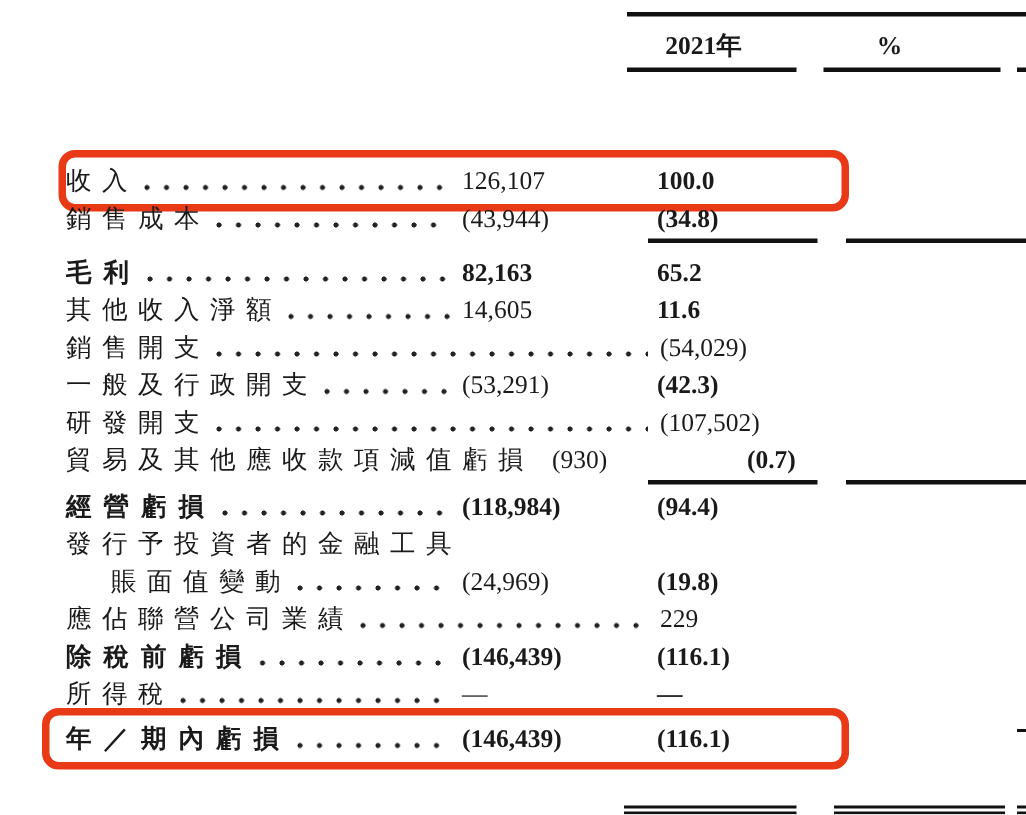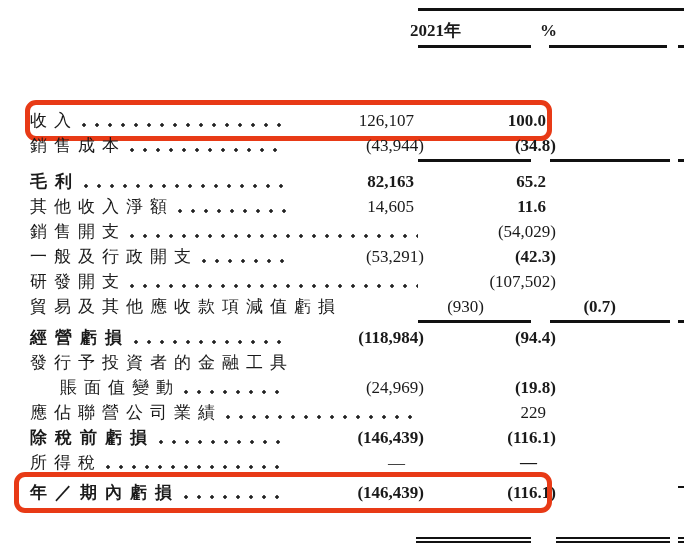--- a/index.html
+++ b/index.html
@@ -2,42 +2,42 @@
 <html style="--text: #1a1a1a; --rule: #111111; --dot: #222222; --red: #e83a16;"><head>
 <meta charset="utf-8">
 <style>
   html,body{margin:0;padding:0;background:#fff;}
   .page{
     position:relative;width:684px;height:543px;background:#fff;overflow:hidden;
     font-family:"Liberation Serif","DejaVu Serif",serif;color:var(--text,#1a1a1a);
   }
   
   .top-rule{position:absolute;left:418px;top:8px;width:266px;height:3px;background:var(--rule,#111);}
-  .h-cell{position:absolute;top:18px;height:25px;line-height:25px;font-weight:700;font-size:17px;text-align:left;}
+  .h-cell{position:absolute;top:18px;height:25px;line-height:25px;font-weight:700;font-size:17px;text-align:center;}
   .h-year{left:410px;width:130px;padding-right:12px;box-sizing:border-box;}
   .h-pct{left:540px;width:132px;padding-right:26px;box-sizing:border-box;}
   .hu{position:absolute;top:45px;height:3px;background:var(--rule,#111);}
   .hu1{left:418px;width:113px;}
   .hu2{left:549px;width:118px;}
   
   .stub{position:absolute;left:678px;width:6px;height:3px;background:var(--rule,#111);}
   
-  .rows{position:absolute;left:0;top:108px;width:556px;}
+  .rows{position:absolute;left:14px;top:108px;width:556px;}
   .row{position:relative;display:flex;align-items:stretch;height:25px;line-height:25px;padding-left:30px;box-sizing:border-box;}
   .row.gap{margin-top:5px;}
   .label{flex:none;font-size:17px;letter-spacing:7px;white-space:nowrap;}
   .row.bold .label{font-weight:700;letter-spacing:8px;}
   .row.indent .label{padding-left:30px;}
   .leader{
     flex:1 1 auto;margin:0 8px 0 4px;
     background-image:radial-gradient(circle at 2px 2px, var(--dot,#222) 1.5px, rgba(0,0,0,0) 1.9px);
     background-size:13px 4px;background-repeat:repeat-x;background-position:left bottom 6px;
   }
   .leader.off{background:none;}
-  .v{flex:none;font-size:17px;text-align:right;box-sizing:border-box;white-space:nowrap;}
+  .v{flex:none;font-size:17px;text-align:left;box-sizing:border-box;white-space:nowrap;}
   .v1{width:130px;}
   .v2{width:132px;font-weight:bold;}
   .row.bold .v{font-weight:700;}
   .v.np{padding-right:10px;}
   .v.paren{padding-right:0;}
   .v.dash{padding-right:19px;}
   
   .rule-row{position:relative;height:6px;}
   .rule-row .r{position:absolute;top:1px;height:3px;background:var(--rule,#111);display:block;}
   .rule-row .r1{left:418px;width:113px;}

